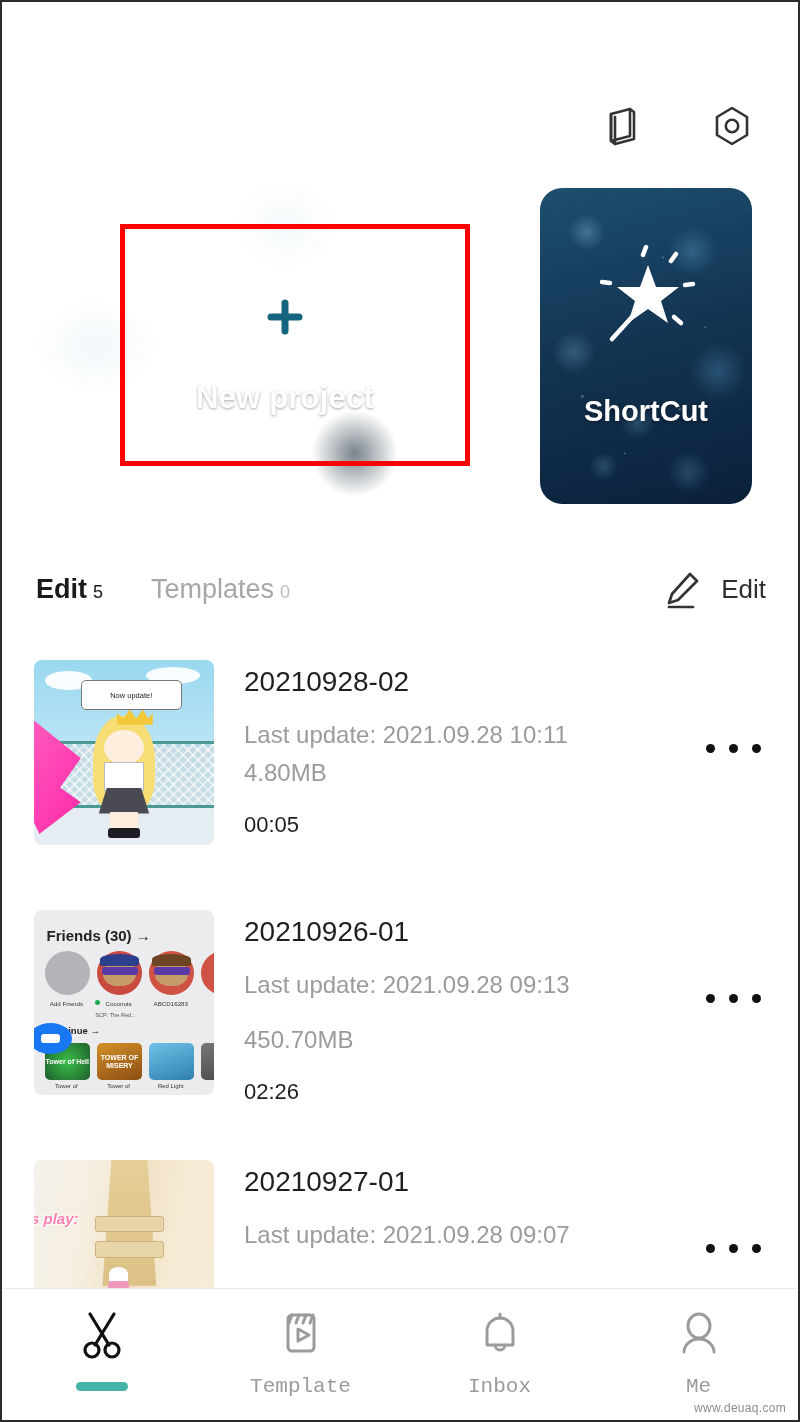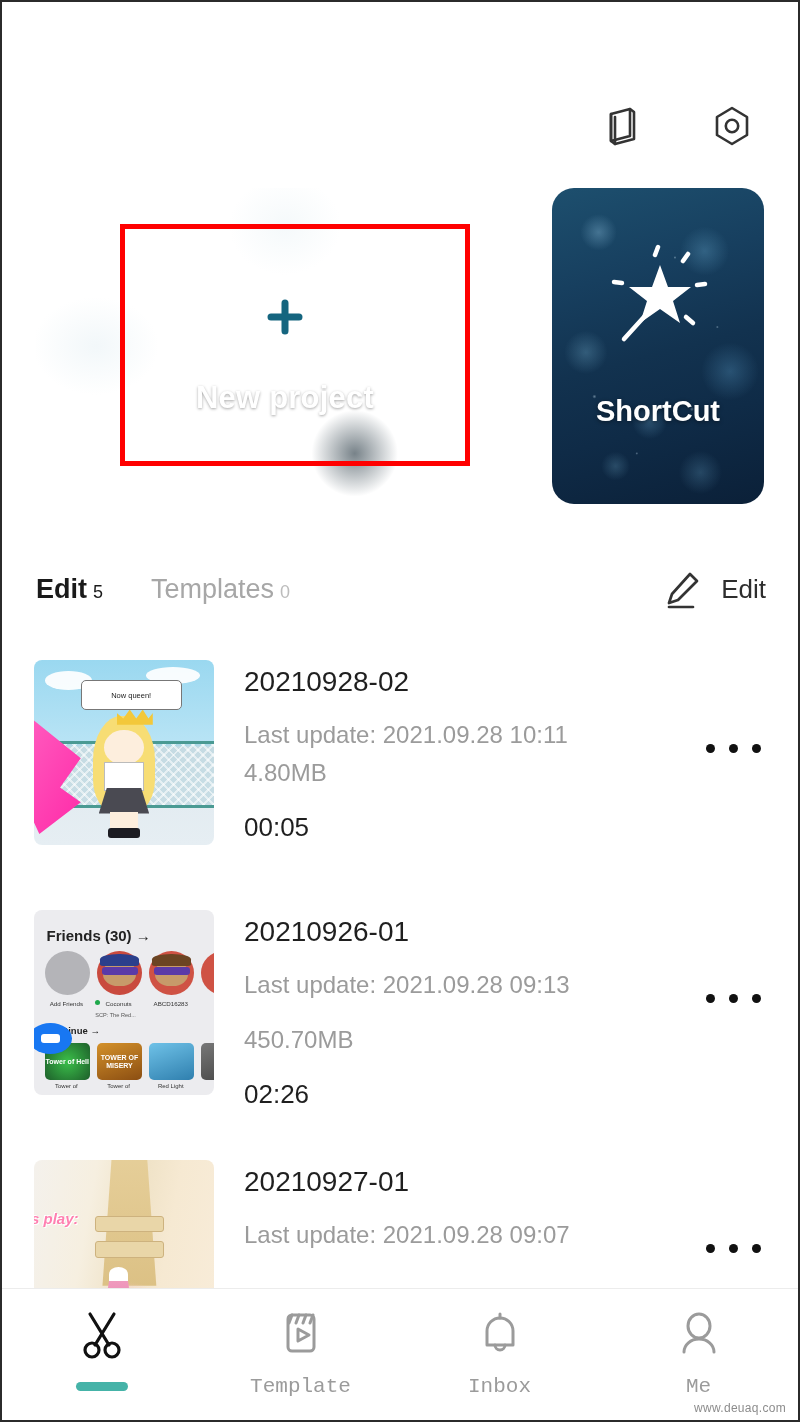--- a/index.html
+++ b/index.html
@@ -26,21 +26,21 @@
     width:56px; height:56px;
     display:flex; align-items:center; justify-content:center;
     cursor:pointer;
   }
   .hdr-icon svg { display:block; }
 
   
   .hero {
     position:absolute; left:34px; top:186px;
     width:732px; height:316px;
-    display:flex; gap:18px;
+    display:flex; gap:6px;
   }
   .card-new {
     position:relative;
     width:498px; height:316px;
     border-radius:14px;
     overflow:hidden;
     cursor:pointer;
     background:
       radial-gradient(ellipse 150px 120px at 18% 22%, rgba(210,228,236,.72), rgba(210,228,236,0) 65%),
       radial-gradient(ellipse 130px 110px at 42% 38%, rgba(232,210,204,.40), rgba(232,210,204,0) 62%),
@@ -187,21 +187,21 @@
   }
   .row-title {
     font-size:28px; color:#1f1f1f; font-weight:normal;
     line-height:1.0;
   }
   .row-meta {
     font-size:24px; color:#9b9b9b;
     margin-top:23px; line-height:1.32;
   }
   .row-dur {
-    font-size:26px; color:#1f1f1f;
+    font-size:22px; color:#1f1f1f;
     margin-top:24px;
   }
   .row-more {
     flex:0 0 auto;
     width:66px;
     display:flex; align-items:flex-start; justify-content:center;
     padding-top:84px;
     cursor:pointer;
   }
   .dots { display:flex; gap:14px; }
@@ -503,21 +503,21 @@
         <div class="cloud" style="left:38%;top:18%;width:20%;height:7%;"></div>
         <div class="fence"></div>
         <div class="pinkwing"></div>
         <div class="hair"></div>
         <div class="crown"></div>
         <div class="face"></div>
         <div class="body"></div>
         <div class="skirt"></div>
         <div class="legs"></div>
         <div class="shoes"></div>
-        <div class="bubble">Now queen!</div>
+        <div class="bubble">Now update!</div>
       </div>
       <div class="row-info">
         <div class="row-title">20210928-02</div>
         <div class="row-meta">Last update: 2021.09.28 10:11</div>
         <div class="row-meta" style="margin-top:6px;">4.80MB</div>
         <div class="row-dur">00:05</div>
       </div>
       <div class="row-more">
         <span class="dots">
             <i></i>

